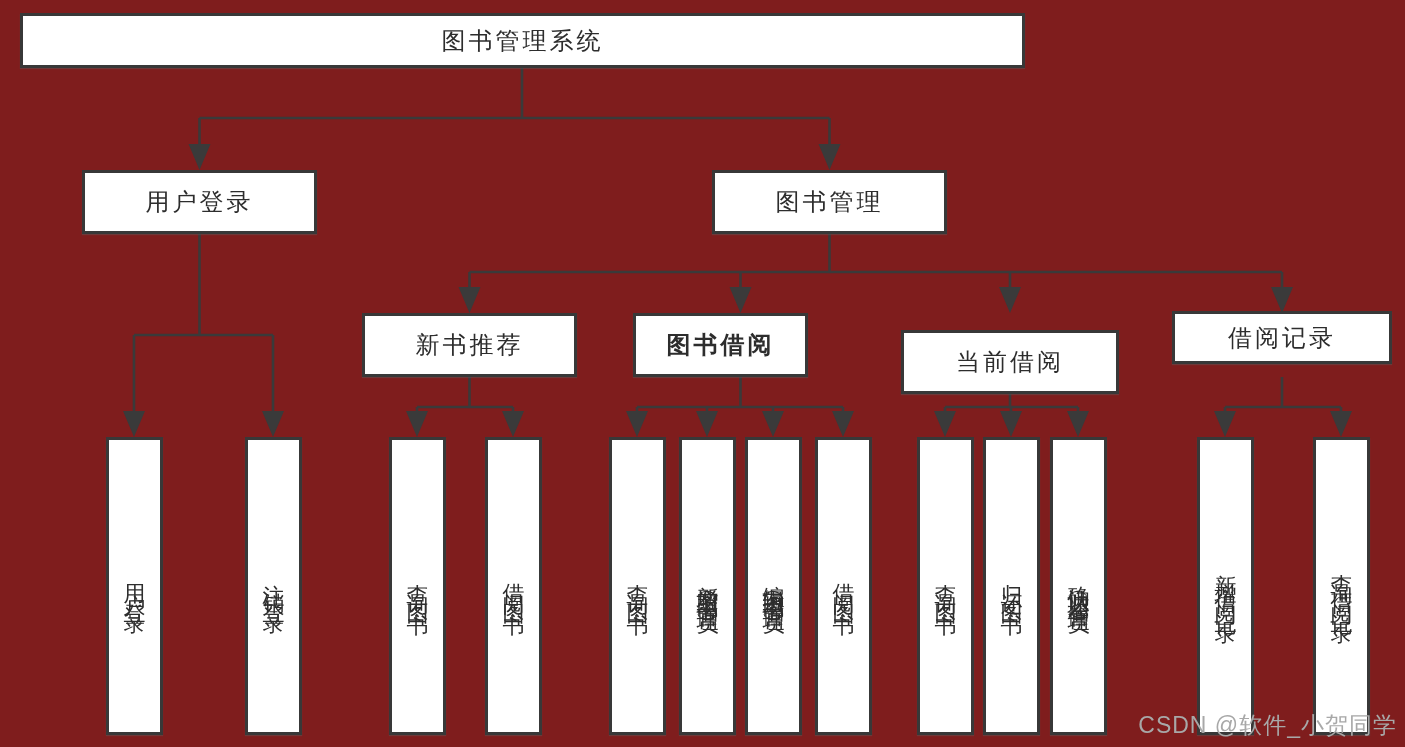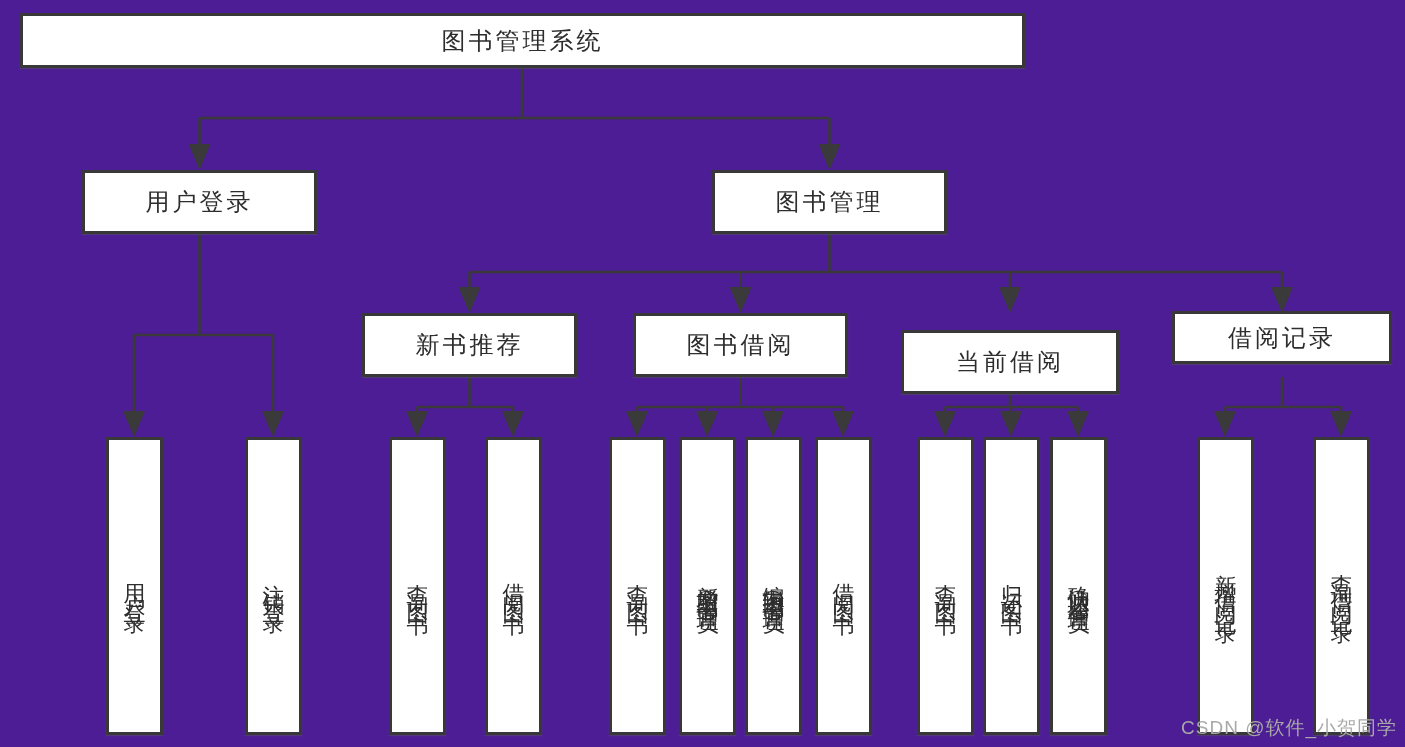--- a/index.html
+++ b/index.html
@@ -1,19 +1,19 @@
 <!DOCTYPE html>
 <html><head>
 <meta charset="utf-8">
 <style>
   html,body{margin:0;padding:0;background:#ffffff;}
   .stage{
     position:relative;
     width:1405px;height:747px;
-    background:#4c1d95;
+    background:#7f1d1d;
     overflow:hidden;
     font-family:"Liberation Sans","DejaVu Sans",sans-serif;
   }
   .wires{position:absolute;left:0;top:0;}
   .node{
     position:absolute;
     box-sizing:border-box;
     background:#ffffff;
     border:3px solid #383838;
     box-shadow:0 1px 1px rgba(90,90,90,.45);
@@ -33,21 +33,21 @@
     font-size:22px;
     letter-spacing:10px;
     color:#2d2d2d;
     line-height:1;
   }
   .vtext.tight{letter-spacing:4px;}
   .watermark{
     position:absolute;
     right:8px;
     bottom:6px;
-    font-size:19px;
+    font-size:23px;
     letter-spacing:1px;
     color:#a8a8a8;
     white-space:nowrap;
   }
 </style>
 </head>
 <body>
 
 <div class="stage">
 
@@ -91,21 +91,21 @@
   <div class="node" style="left:82px;top:170px;width:235px;height:64px;">
     <span class="hlabel">用户登录</span>
   </div>
   <div class="node" style="left:362px;top:313px;width:215px;height:64px;">
     <span class="hlabel">新书推荐</span>
   </div>
 
   <div class="node" style="left:712px;top:170px;width:235px;height:64px;">
     <span class="hlabel">图书管理</span>
   </div>
-  <div class="node" style="left:633px;top:313px;width:215px;height:64px;">
+  <div class="node" style="left:633px;top:313px;width:175px;height:64px;font-weight:bold;">
     <span class="hlabel">图书借阅</span>
   </div>
   <div class="node" style="left:901px;top:313px;width:218px;height:64px;margin-top:17px;">
     <span class="hlabel">当前借阅</span>
   </div>
   <div class="node" style="left:1172px;top:311px;width:220px;height:53px;">
     <span class="hlabel">借阅记录</span>
   </div>
 
   <div class="node" style="left:106px;top:437px;width:57px;height:298px;">

